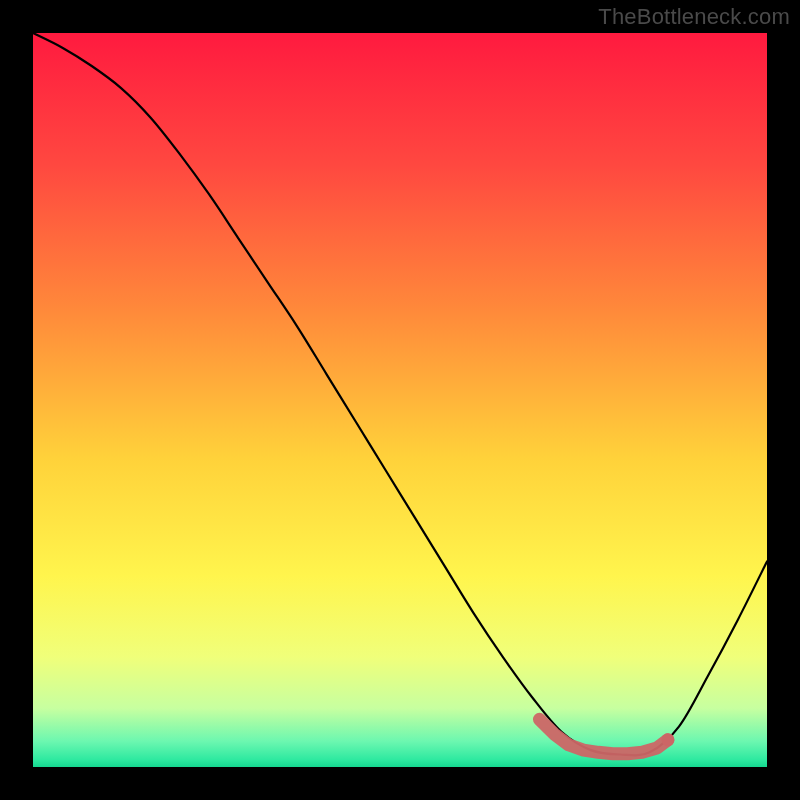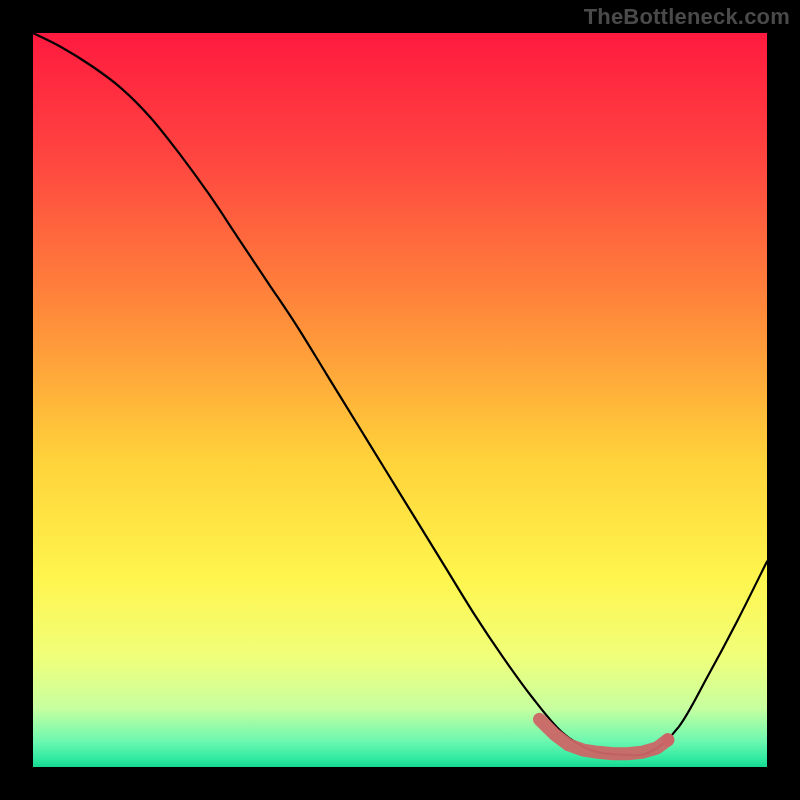--- a/index.html
+++ b/index.html
@@ -16,21 +16,21 @@
     height: 800px;
     background: #000;
     position: relative;
   }
   .attribution {
     position: absolute;
     top: 4px;
     right: 10px;
     color: #4a4a4a;
     font-size: 22px;
-    font-weight: 700;
+    font-weight: 400;
     letter-spacing: 0.2px;
   }
   .plot-area {
     position: absolute;
     left: 33px;
     top: 33px;
     width: 734px;
     height: 734px;
   }
   .plot-svg {

